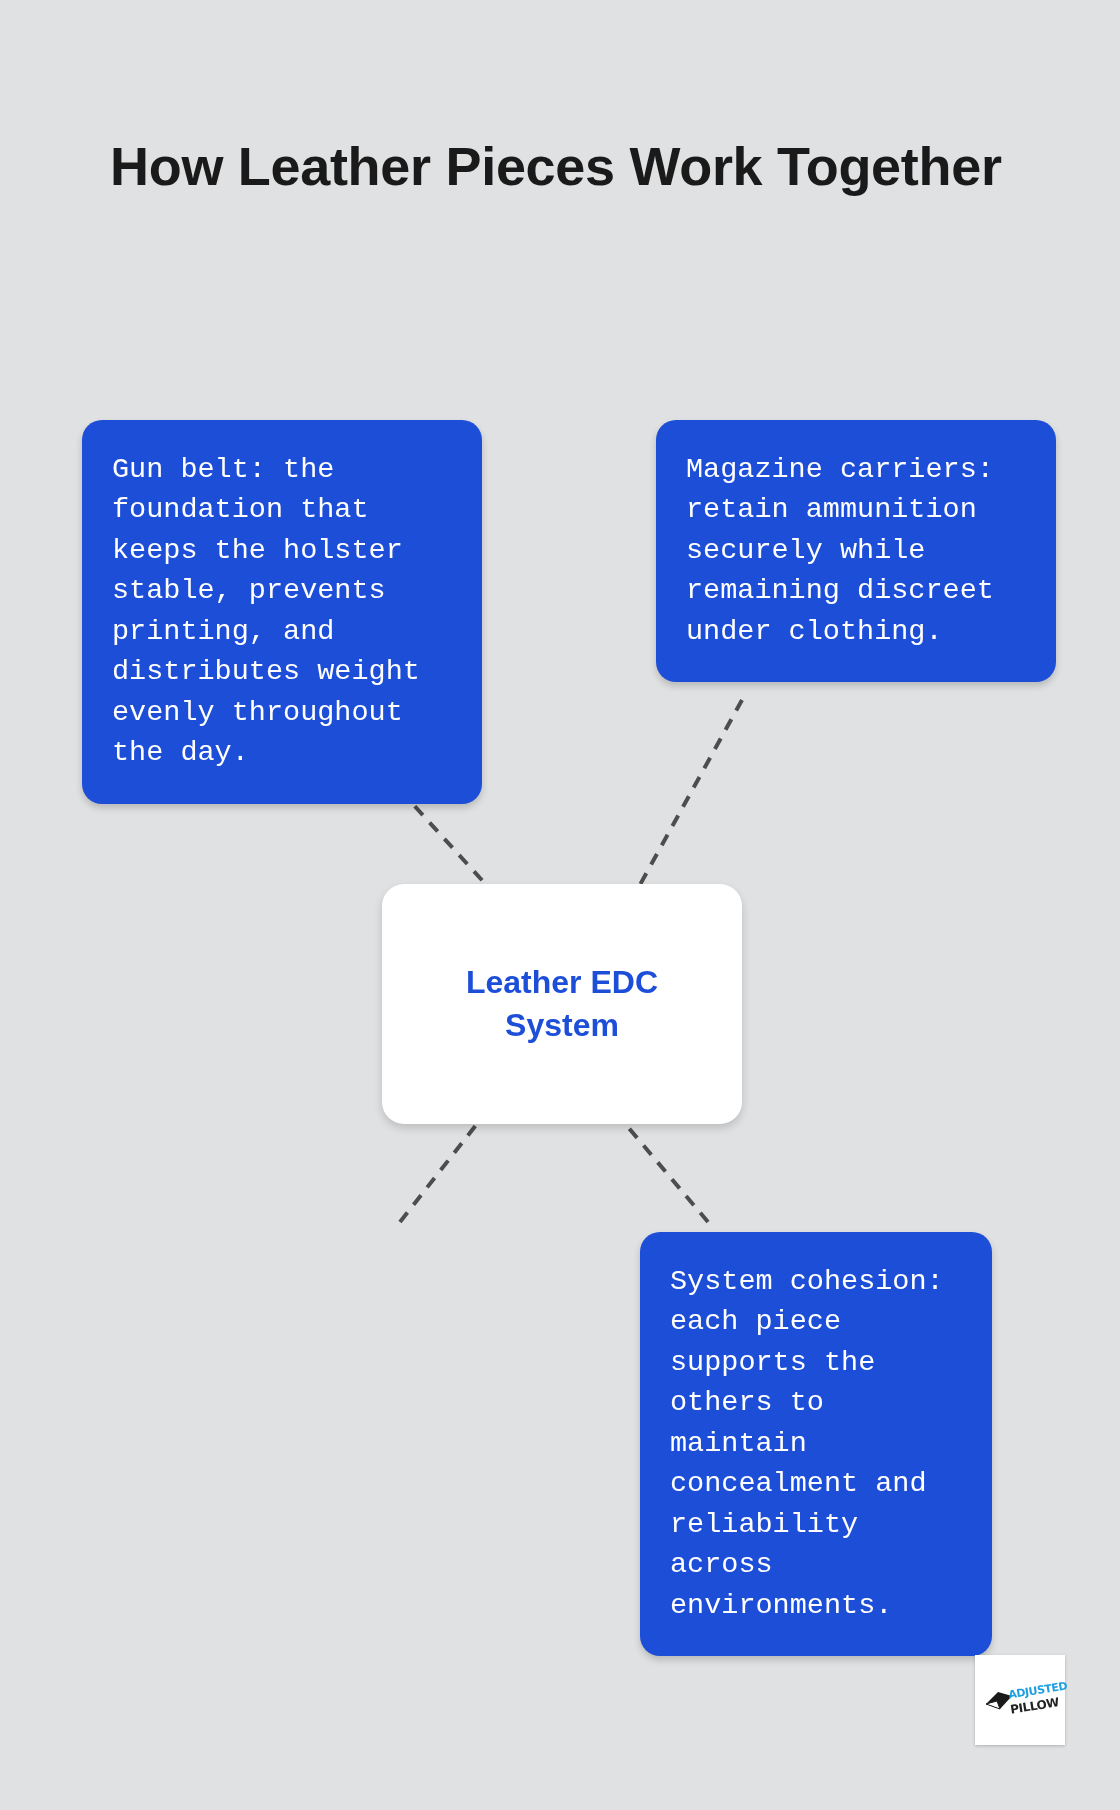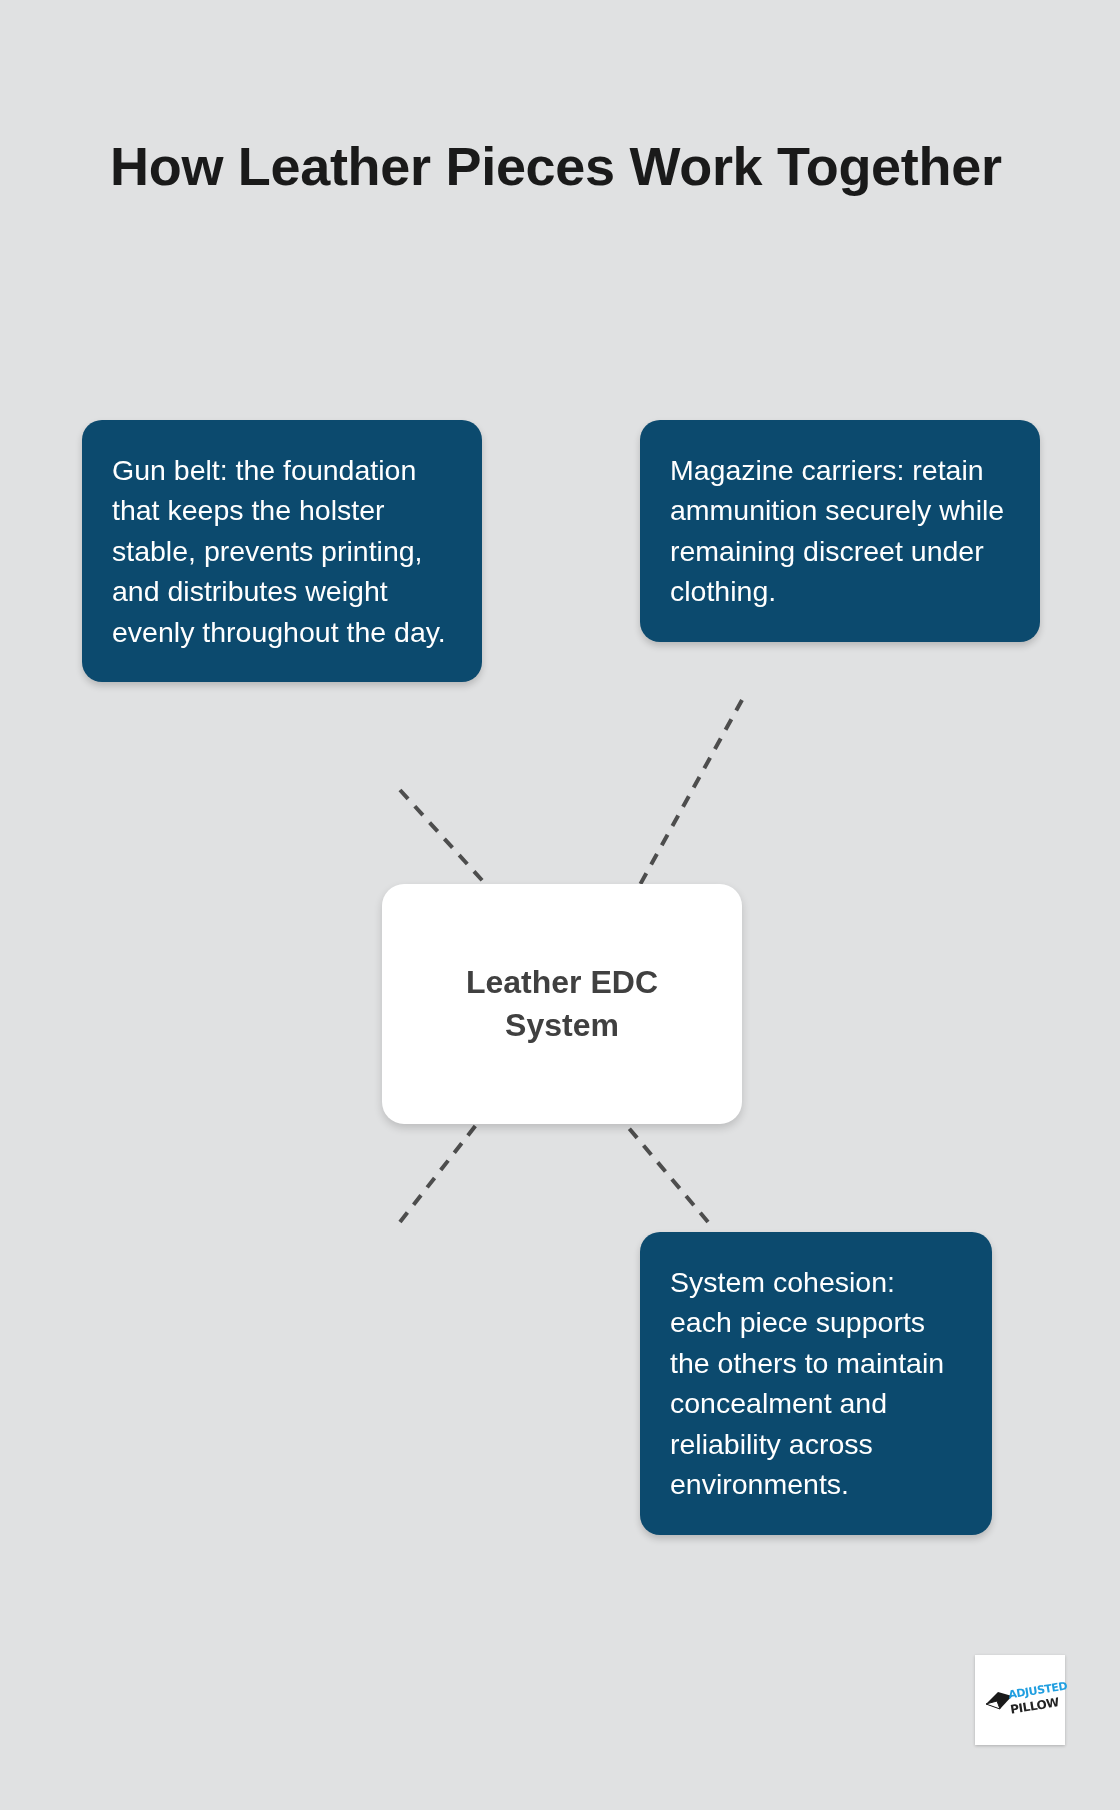--- a/index.html
+++ b/index.html
@@ -39,49 +39,50 @@
   .connectors {
     position: absolute;
     inset: 0;
     pointer-events: none;
   }
 
   
   .node {
     position: absolute;
     box-sizing: border-box;
-    background: #0c4a6e;
+    background: #1d4ed8;
     border-radius: 20px;
     color: #ffffff;
     font-size: 28.5px;
     line-height: 1.42;
     padding: 30px 28px 30px 30px;
     box-shadow: 0 4px 7px rgba(0,0,0,0.18);
+    font-family: Liberation Mono, monospace;
   }
 
   .node-tl { left: 82px;  top: 420px;  width: 400px; }
-  .node-tr { left: 640px; top: 420px;  width: 400px; }
+  .node-tr { left: 656px; top: 420px;  width: 400px; }
   .node-bl { left: 82px;  top: 1232px; width: 400px; }
   .node-br { left: 640px; top: 1232px; width: 352px; }
 
   .center {
     position: absolute;
     left: 382px;
     top: 884px;
     width: 360px;
     height: 240px;
     box-sizing: border-box;
     background: #ffffff;
     border-radius: 22px;
     box-shadow: 0 4px 9px rgba(0,0,0,0.16);
     display: flex;
     align-items: center;
     justify-content: center;
     text-align: center;
-    color: #404040;
+    color: #1d4ed8;
     font-size: 32px;
     font-weight: 700;
     line-height: 1.35;
     padding: 0 50px;
   }
 
   
   .logo-badge {
     position: absolute;
     left: 975px;

